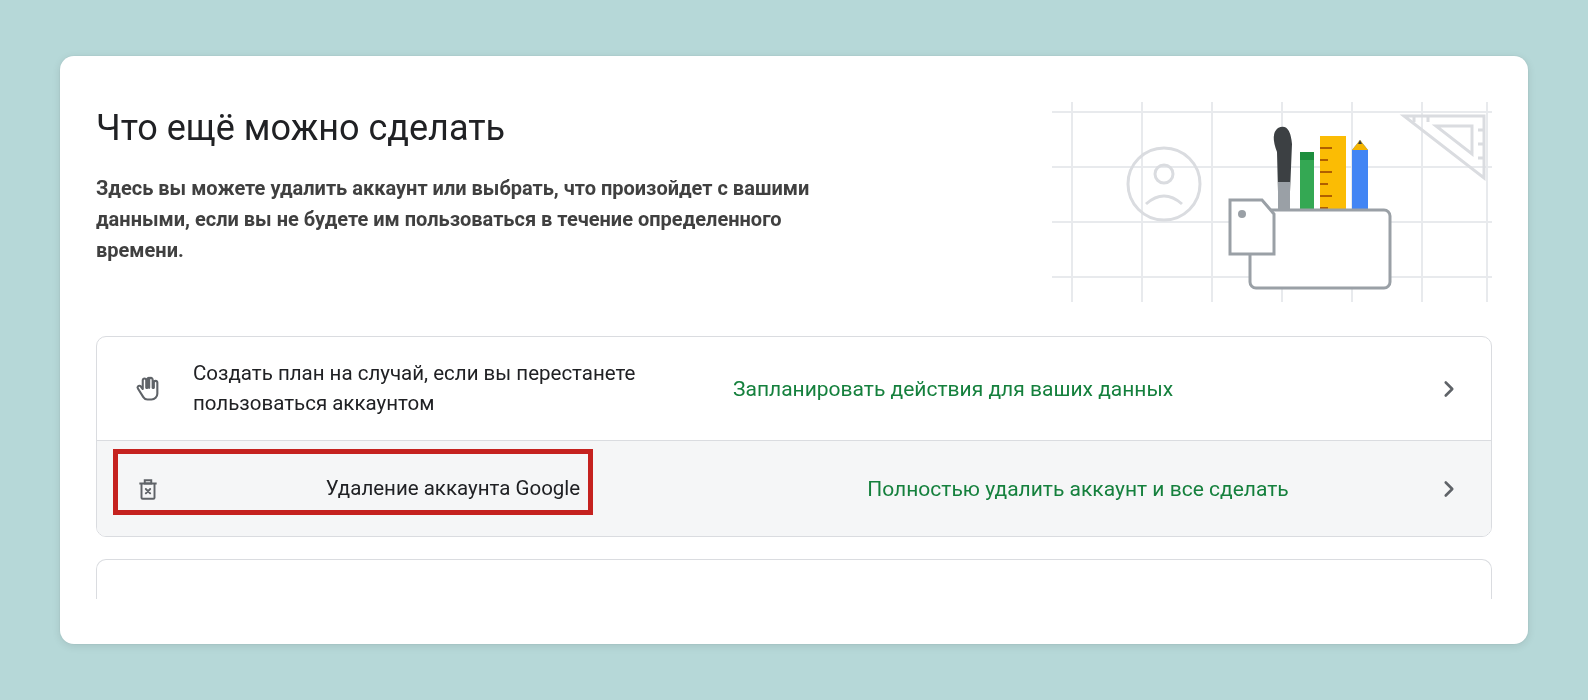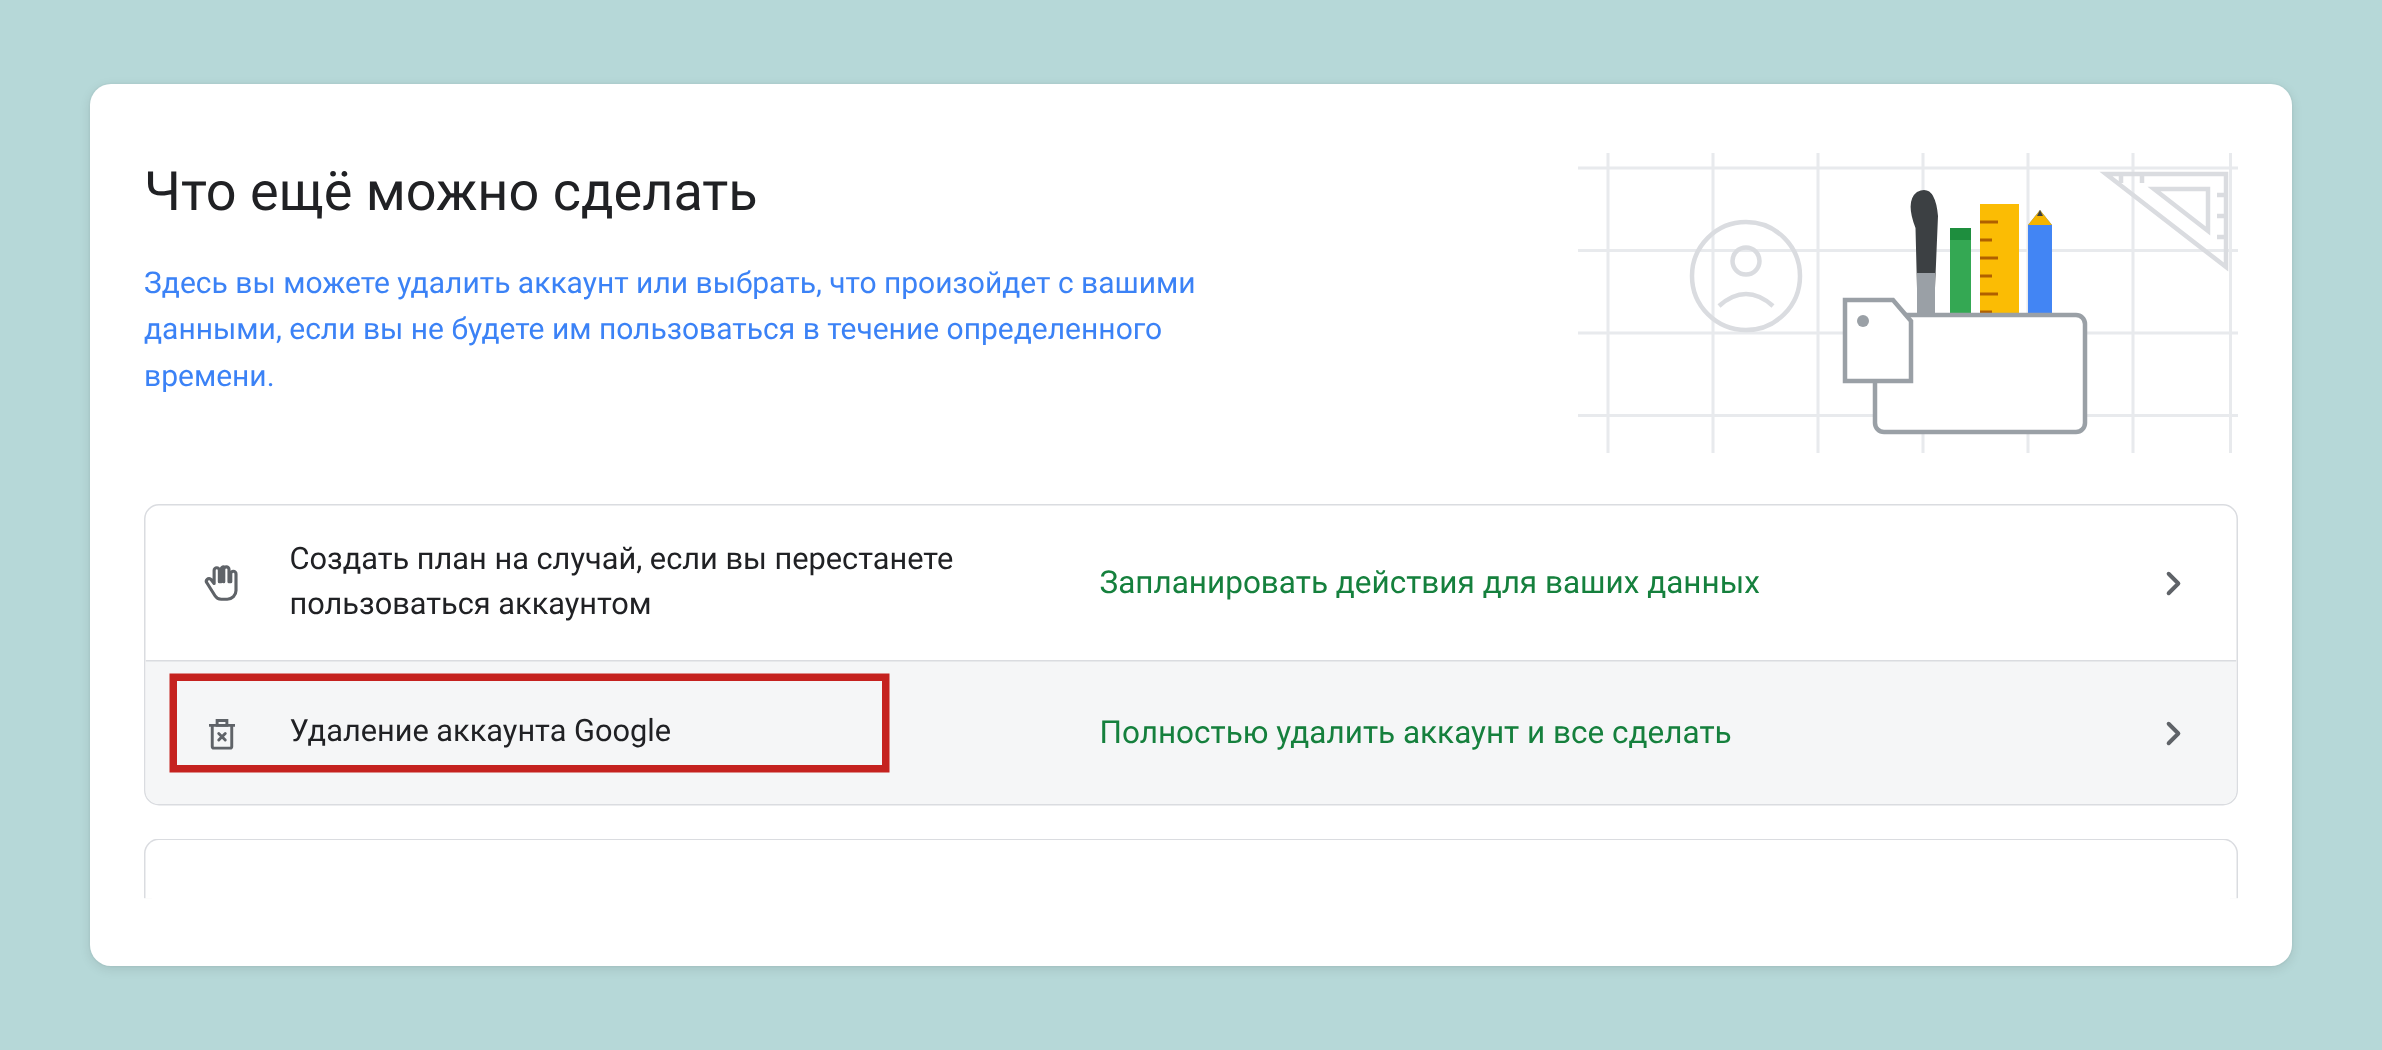--- a/index.html
+++ b/index.html
@@ -32,23 +32,23 @@
   .card-title {
     font-size: 36px;
     font-weight: 400;
     color: #202124;
     line-height: 1.25;
     margin-bottom: 22px;
     letter-spacing: 0px;
   }
   .card-desc {
     font-size: 20px;
-    color: #3b82f6;
+    color: #404040;
     line-height: 1.55;
-    font-weight: 400;
+    font-weight: 700;
   }
   .illustration {
     flex: 0 0 auto;
     width: 440px;
     height: 200px;
     margin-top: -4px;
   }
   .list-container {
     margin: 24px 36px 0 36px;
     border: 1px solid #dadce0;
@@ -99,21 +99,21 @@
   }
   .highlight-frame {
     position: absolute;
     border: 5px solid #c5221f;
     top: 8px;
     left: 16px;
     width: 480px;
     height: 66px;
     pointer-events: none;
   }
-  .row-highlighted { background: #f5f6f7; }
+  .row-highlighted { background: #f5f6f7; text-align: center; }
   .next-panel {
     margin: 22px 36px 0 36px;
     height: 40px;
     border: 1px solid #dadce0;
     border-bottom: none;
     border-radius: 10px 10px 0 0;
   }
 </style>
 </head>
 <body>

